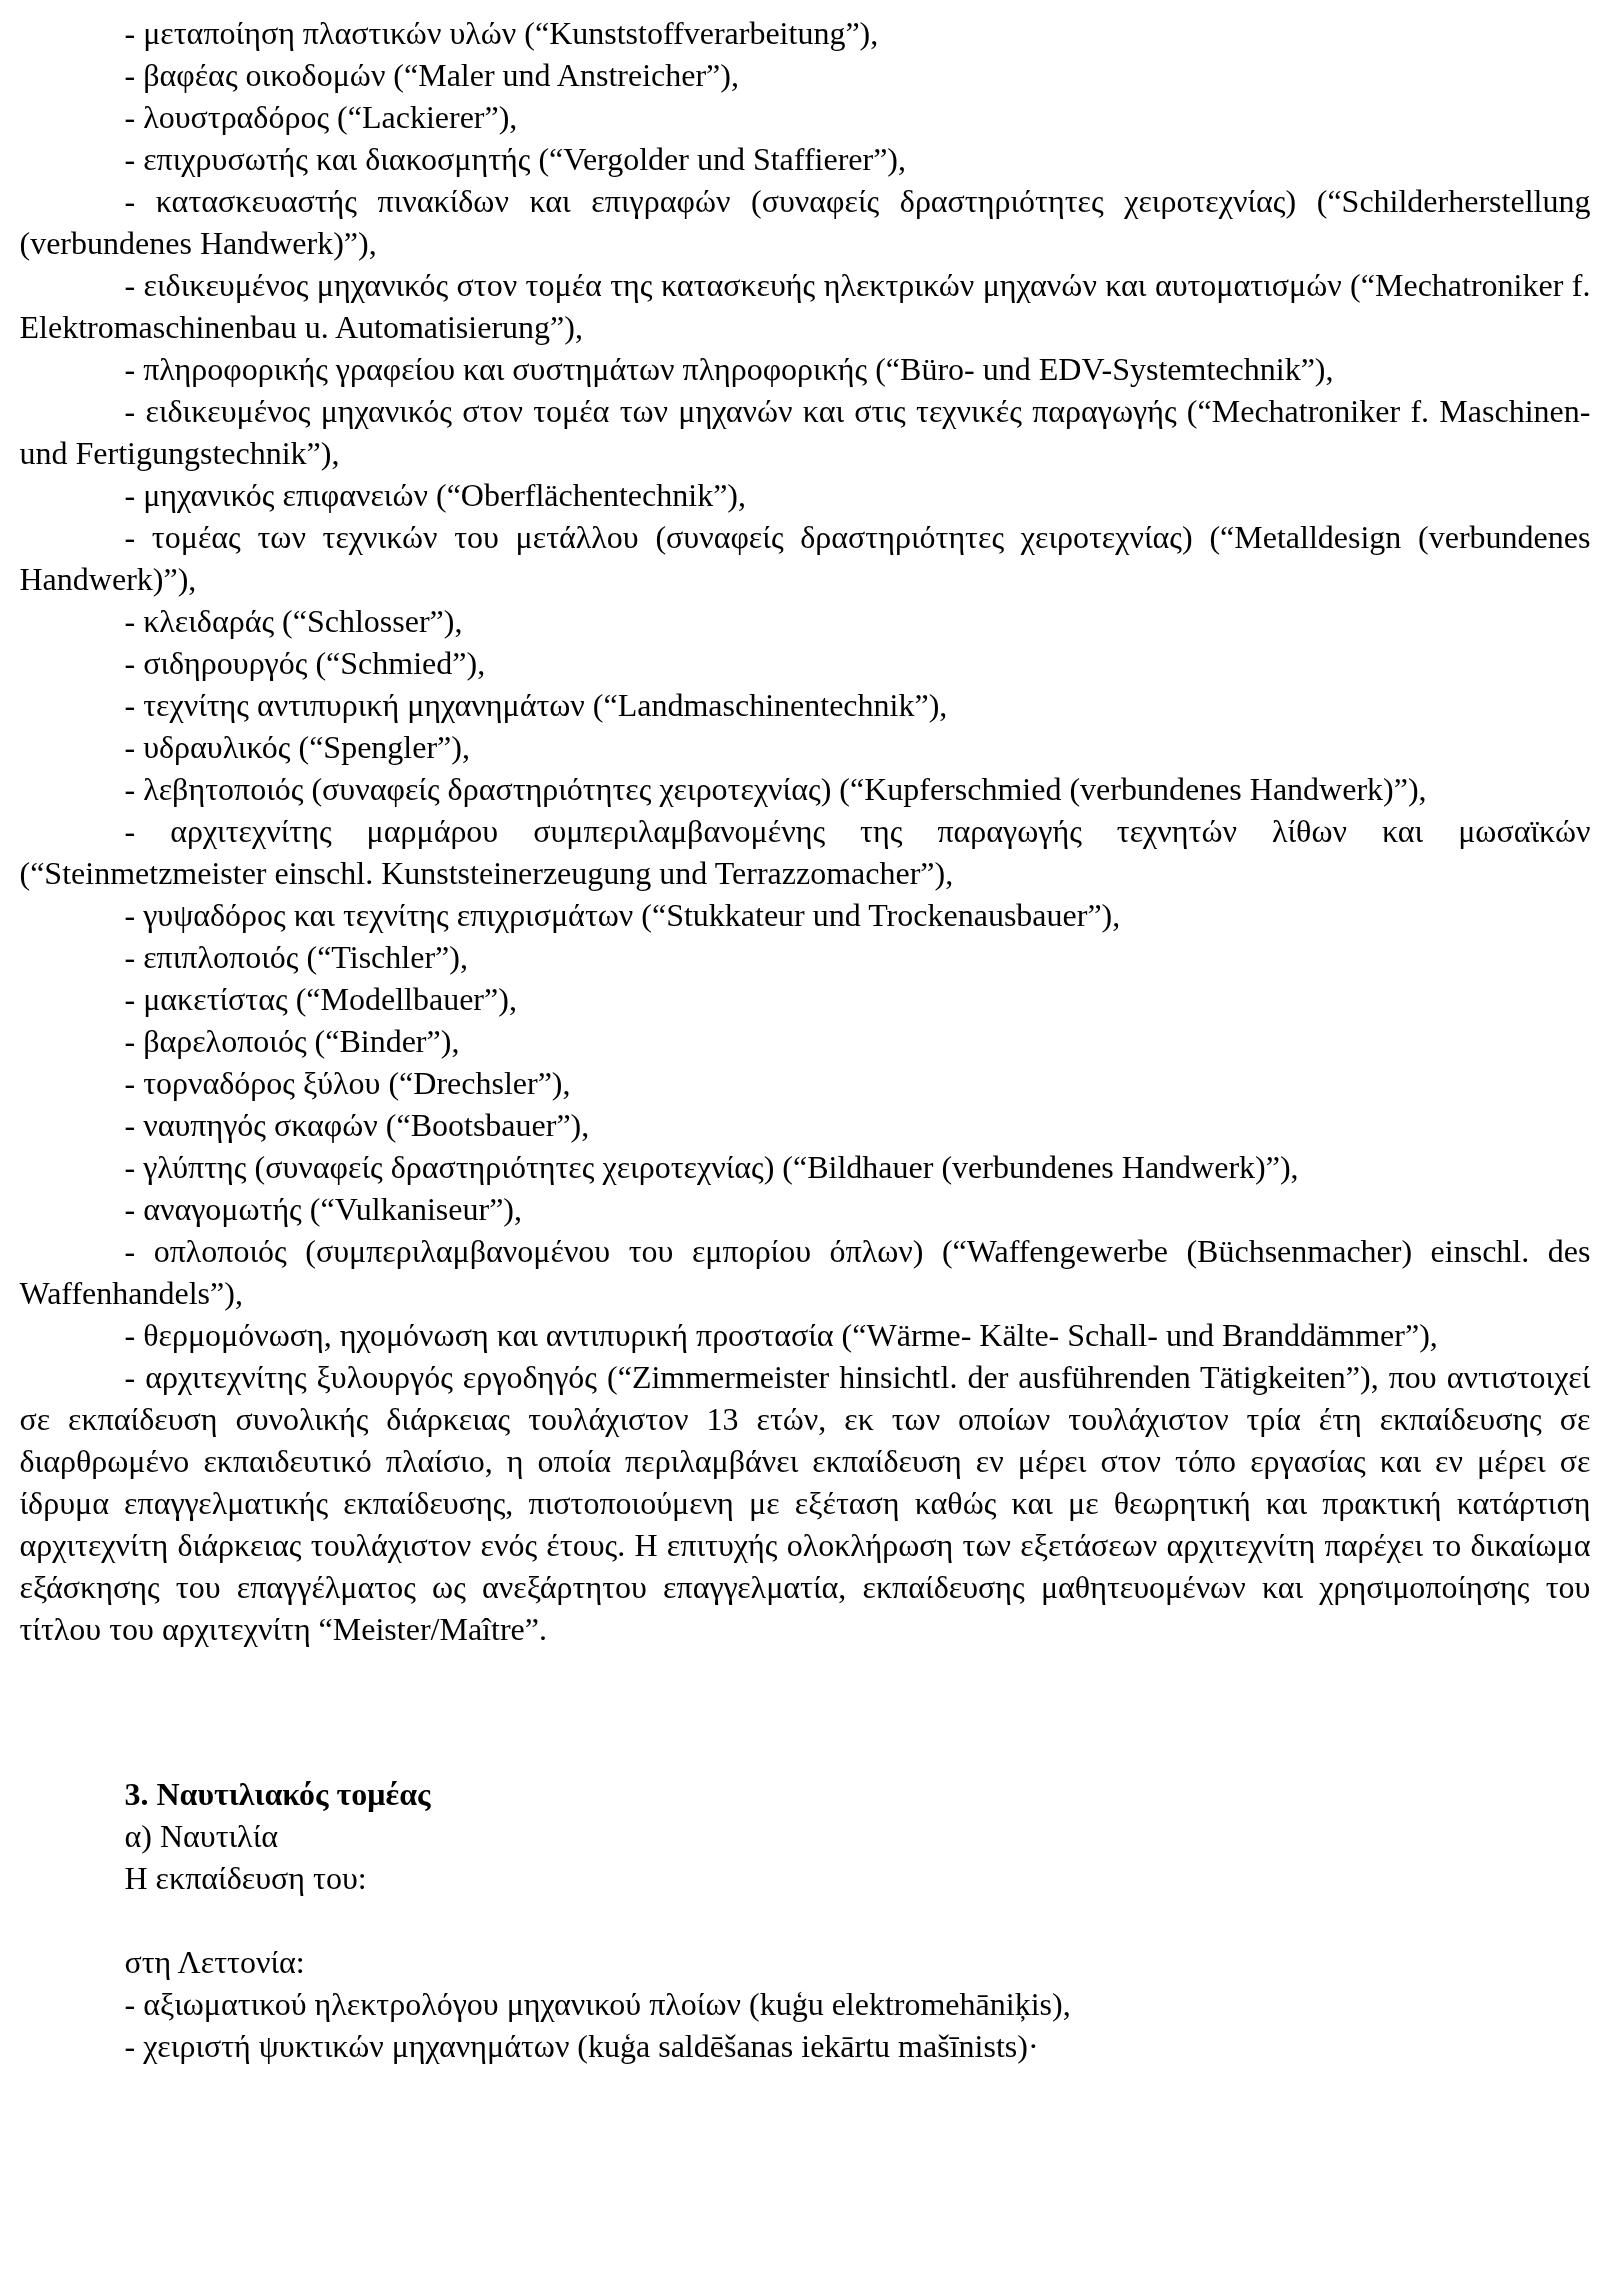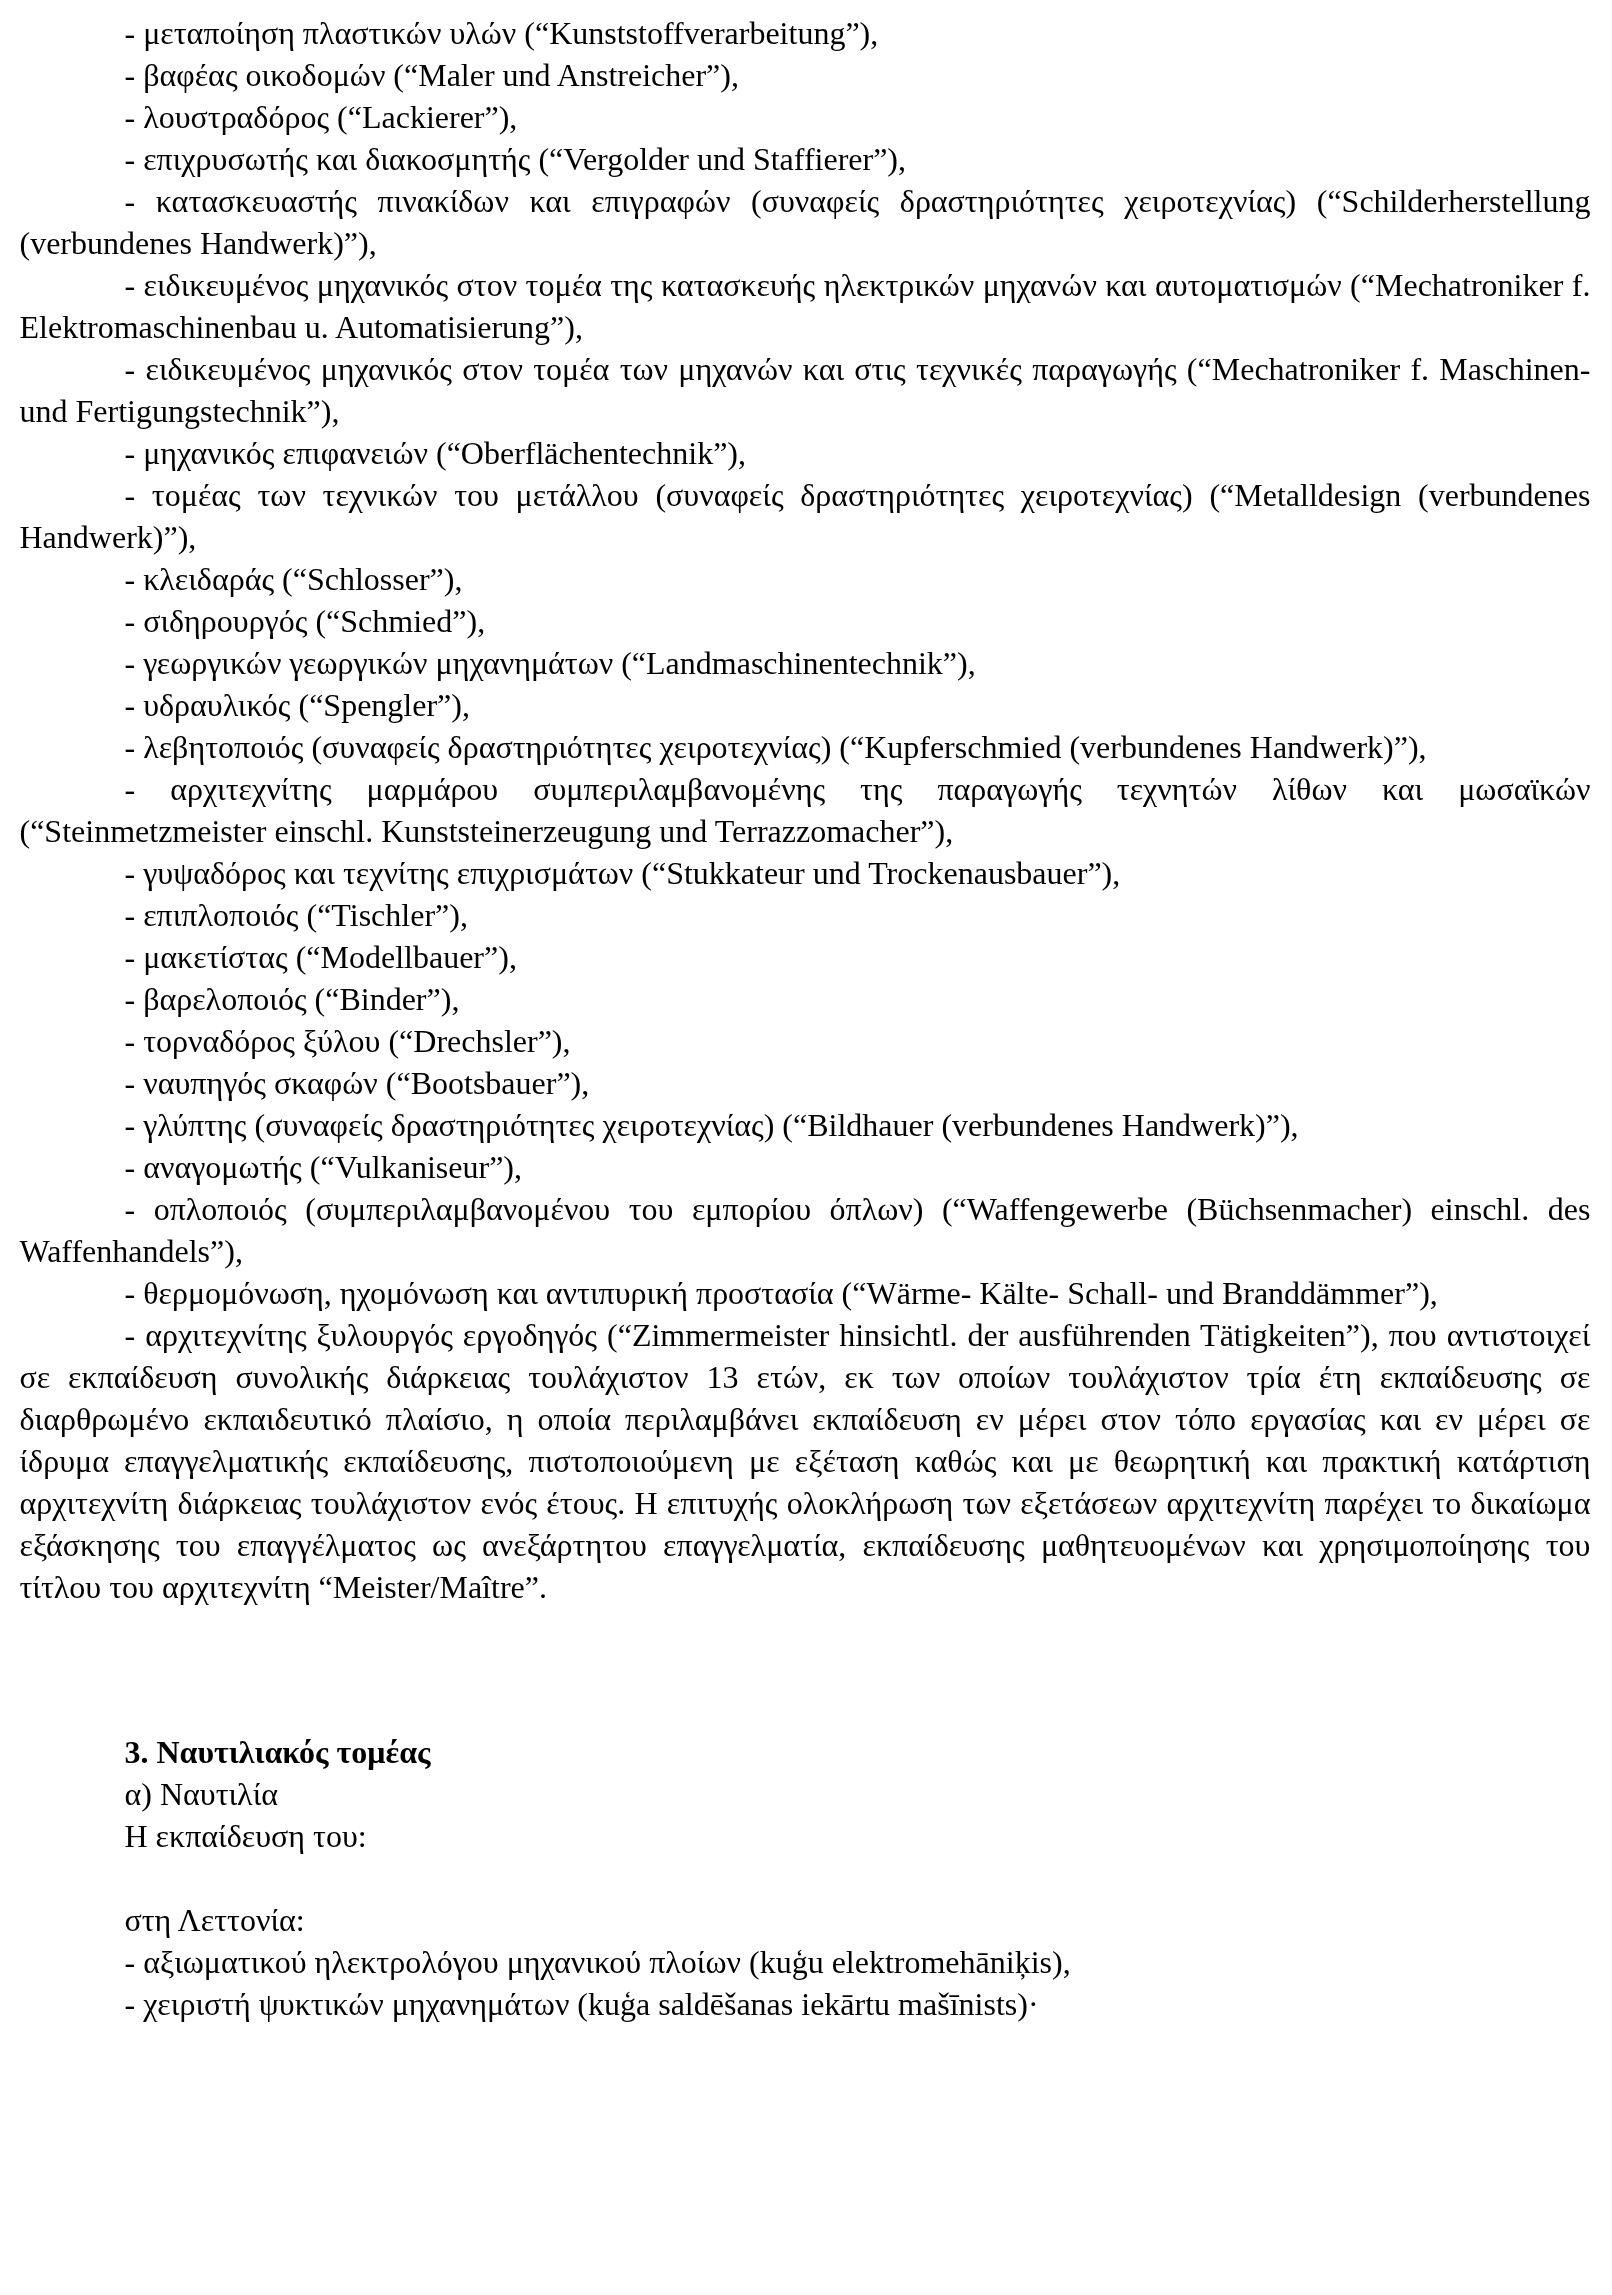--- a/index.html
+++ b/index.html
@@ -32,26 +32,27 @@
 <body>
 
 <div class="page">
   <div>
       <p class="par">- μεταποίηση πλαστικών υλών (“Kunststoffverarbeitung”),</p>
       <p class="par">- βαφέας οικοδομών (“Maler und Anstreicher”),</p>
       <p class="par">- λουστραδόρος (“Lackierer”),</p>
       <p class="par">- επιχρυσωτής και διακοσμητής (“Vergolder und Staffierer”),</p>
       <p class="par">- κατασκευαστής πινακίδων και επιγραφών (συναφείς δραστηριότητες χειροτεχνίας) (“Schilderherstellung (verbundenes Handwerk)”),</p>
       <p class="par">- ειδικευμένος μηχανικός στον τομέα της κατασκευής ηλεκτρικών μηχανών και αυτοματισμών (“Mechatroniker f. Elektromaschinenbau u. Automatisierung”),</p>
+      <p class="par">- πληροφορικής γραφείου και συστημάτων πληροφορικής (“Büro- und EDV-Systemtechnik”),</p>
       <p class="par">- ειδικευμένος μηχανικός στον τομέα των μηχανών και στις τεχνικές παραγωγής (“Mechatroniker f. Maschinen- und Fertigungstechnik”),</p>
       <p class="par">- μηχανικός επιφανειών (“Oberflächentechnik”),</p>
       <p class="par">- τομέας των τεχνικών του μετάλλου (συναφείς δραστηριότητες χειροτεχνίας) (“Metalldesign (verbundenes Handwerk)”),</p>
       <p class="par">- κλειδαράς (“Schlosser”),</p>
       <p class="par">- σιδηρουργός (“Schmied”),</p>
-      <p class="par">- γεωργικών γεωργικών μηχανημάτων (“Landmaschinentechnik”),</p>
+      <p class="par">- τεχνίτης αντιπυρική μηχανημάτων (“Landmaschinentechnik”),</p>
       <p class="par">- υδραυλικός (“Spengler”),</p>
       <p class="par">- λεβητοποιός (συναφείς δραστηριότητες χειροτεχνίας) (“Kupferschmied (verbundenes Handwerk)”),</p>
       <p class="par">- αρχιτεχνίτης μαρμάρου συμπεριλαμβανομένης της παραγωγής τεχνητών λίθων και μωσαϊκών (“Steinmetzmeister einschl. Kunststeinerzeugung und Terrazzomacher”),</p>
       <p class="par">- γυψαδόρος και τεχνίτης επιχρισμάτων (“Stukkateur und Trockenausbauer”),</p>
       <p class="par">- επιπλοποιός (“Tischler”),</p>
       <p class="par">- μακετίστας (“Modellbauer”),</p>
       <p class="par">- βαρελοποιός (“Binder”),</p>
       <p class="par">- τορναδόρος ξύλου (“Drechsler”),</p>
       <p class="par">- ναυπηγός σκαφών (“Bootsbauer”),</p>
       <p class="par">- γλύπτης (συναφείς δραστηριότητες χειροτεχνίας) (“Bildhauer (verbundenes Handwerk)”),</p>

